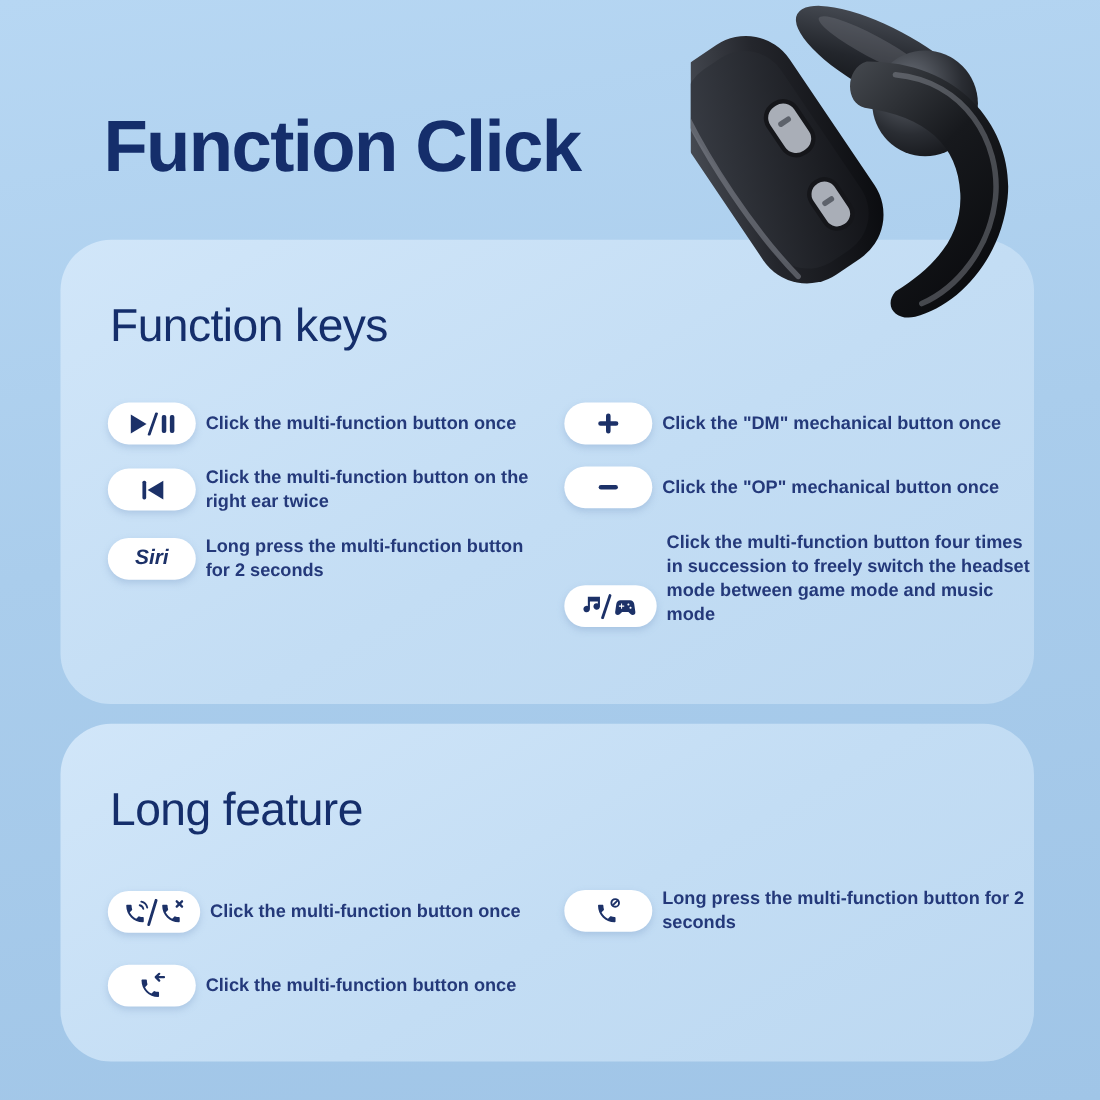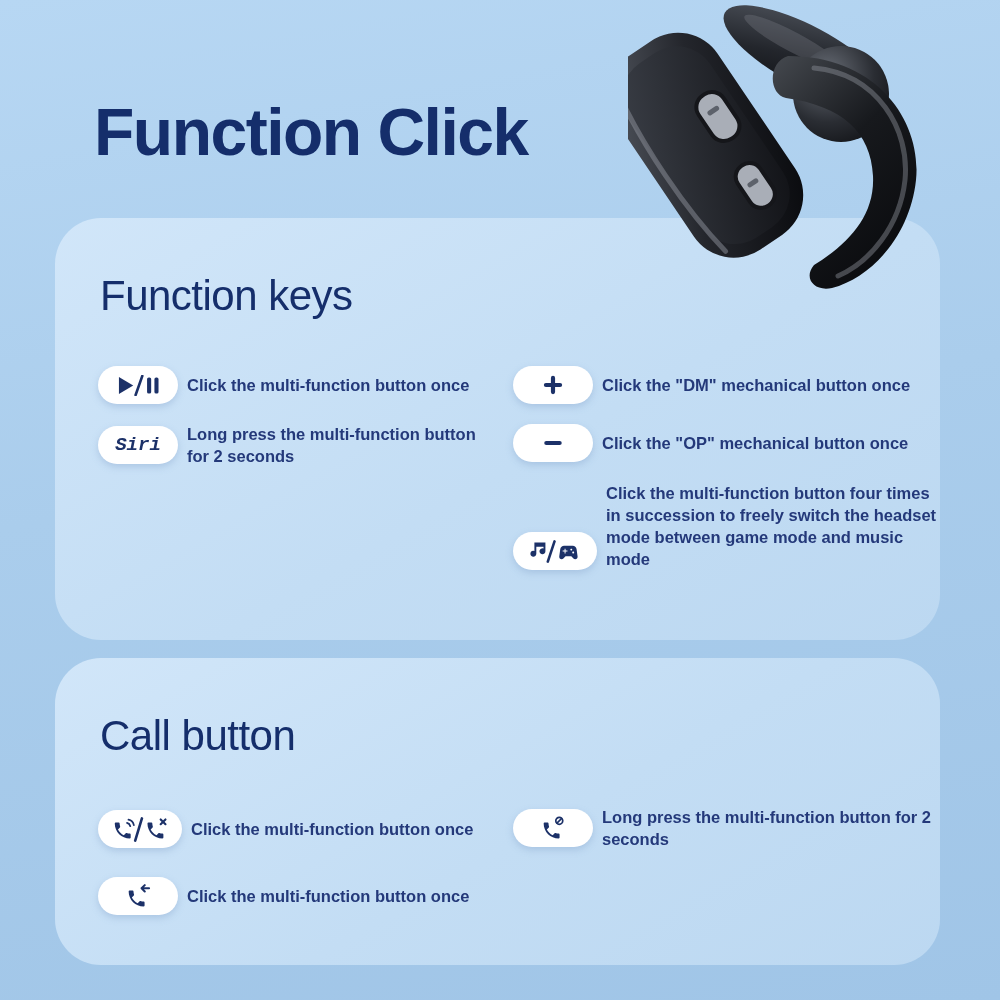--- a/index.html
+++ b/index.html
@@ -26,21 +26,21 @@
         display:flex;align-items:center;justify-content:center;
         box-shadow:0 3px 7px rgba(120,152,195,.35);color:#1c3168}
   .pill.wide{width:84px}
   .pill svg{display:block}
   .ink{fill:#1c3168}
   .ink-s{stroke:#1c3168;fill:none;stroke-linecap:round;stroke-linejoin:round}
   .desc{font-size:16.5px;line-height:22px;font-weight:700;color:#24397a}
   .col-l .desc{max-width:302px}
   .col-r .desc{max-width:342px}
   .siri{font-style:italic;font-weight:700;font-size:19px;color:#1c3168;
-        font-family:Liberation Mono, monospace}
+        font-family:Liberation Sans, sans-serif}
   .headset{position:absolute;left:628px;top:-6px;width:322px;height:306px;z-index:5}
 </style>
 </head>
 <body>
 
 <div class="stage">
 
   <h1 class="title">Function Click</h1>
 
   <div class="headset">
@@ -113,20 +113,29 @@
           <svg width="44" height="21" viewBox="0 0 46 22">
             <polygon class="ink" points="3,2 3,20 18,11"></polygon>
             <line class="ink-s" x1="27.5" y1="1" x2="20.5" y2="21" stroke-width="2.7"></line>
             <rect class="ink" x="32.5" y="2.5" width="4.3" height="17" rx="1.8"></rect>
             <rect class="ink" x="40.2" y="2.5" width="4.3" height="17" rx="1.8"></rect>
           </svg>
         </div>
         <p class="desc">Click the multi-function button once</p>
       </div>
 
+      <div class="row">
+        <div class="pill">
+          <svg width="27" height="19" viewBox="0 0 28 20">
+            <rect class="ink" x="4.5" y="1" width="3.6" height="18" rx="1.6"></rect>
+            <polygon class="ink" points="24.5,1 24.5,19 9.5,10"></polygon>
+          </svg>
+        </div>
+        <p class="desc">Click the multi-function button on the right ear twice</p>
+      </div>
 
 
       <div class="row">
         <div class="pill">
           <span class="siri">Siri</span>
         </div>
         <p class="desc">Long press the multi-function button for 2 seconds</p>
       </div>
     </div>
 
@@ -156,21 +165,21 @@
             <line class="ink-s" x1="26.5" y1="1.5" x2="19.5" y2="22.5" stroke-width="2.7"></line>
             <path class="ink" transform="translate(29,1)" d="M21.58 16.09l-1.09-7.66C20.21 6.46 18.52 5 16.53 5H7.47C5.48 5 3.79 6.46 3.51 8.43l-1.09 7.66C2.2 17.63 3.39 19 4.94 19c.68 0 1.32-.27 1.8-.75L9 16h6l2.25 2.25c.48.48 1.13.75 1.8.75 1.56 0 2.75-1.37 2.53-2.91zM11 11H9v2H8v-2H6v-1h2V8h1v2h2v1zm4-1c-.55 0-1-.45-1-1s.45-1 1-1 1 .45 1 1-.45 1-1 1zm2 3c-.55 0-1-.45-1-1s.45-1 1-1 1 .45 1 1-.45 1-1 1z"></path>
           </svg>
         </div>
         <p class="desc">Click the multi-function button four times in succession to freely switch the headset mode between game mode and music mode</p>
       </div>
     </div>
   </section>
 
   <section class="card card-cf">
-    <h2>Call button</h2>
+    <h2>Long feature</h2>
 
     <div class="col col-l">
       <div class="row">
         <div class="pill wide">
           <svg width="56" height="25" viewBox="0 0 58 26">
             <path class="ink" transform="translate(0,3) scale(0.92)" d="M6.62 10.79c1.44 2.83 3.76 5.14 6.59 6.59l2.2-2.2c.27-.27.67-.36 1.02-.24 1.12.37 2.33.57 3.57.57.55 0 1 .45 1 1V20c0 .55-.45 1-1 1-9.39 0-17-7.61-17-17 0-.55.45-1 1-1h3.5c.55 0 1 .45 1 1 0 1.25.2 2.45.57 3.57.11.35.03.74-.25 1.02l-2.2 2.2z"></path>
             <path class="ink-s" stroke-width="1.8" d="M15.5 6.2c1.7.4 3 1.7 3.4 3.4M17 2.8c2.8.6 5 2.8 5.6 5.6"></path>
             <line class="ink-s" x1="31" y1="1.5" x2="24" y2="24.5" stroke-width="2.7"></line>
             <path class="ink" transform="translate(34,3) scale(0.92)" d="M6.62 10.79c1.44 2.83 3.76 5.14 6.59 6.59l2.2-2.2c.27-.27.67-.36 1.02-.24 1.12.37 2.33.57 3.57.57.55 0 1 .45 1 1V20c0 .55-.45 1-1 1-9.39 0-17-7.61-17-17 0-.55.45-1 1-1h3.5c.55 0 1 .45 1 1 0 1.25.2 2.45.57 3.57.11.35.03.74-.25 1.02l-2.2 2.2z"></path>
             <path class="ink-s" stroke-width="2.2" d="M50.5 2.5l5 5M55.5 2.5l-5 5"></path>

